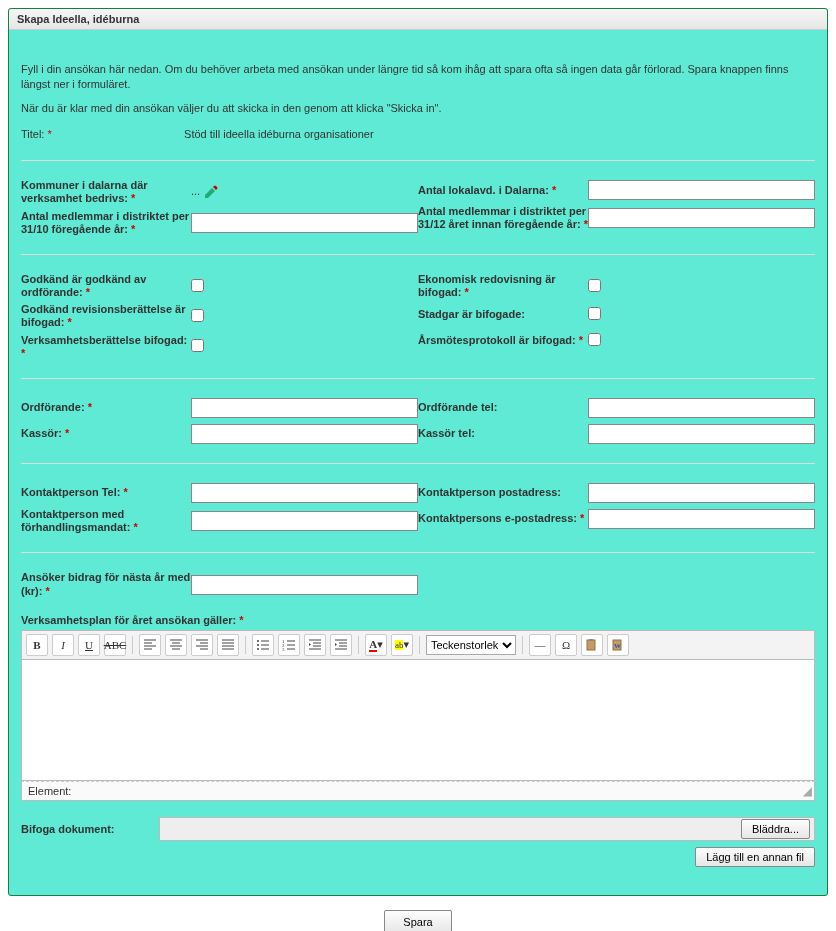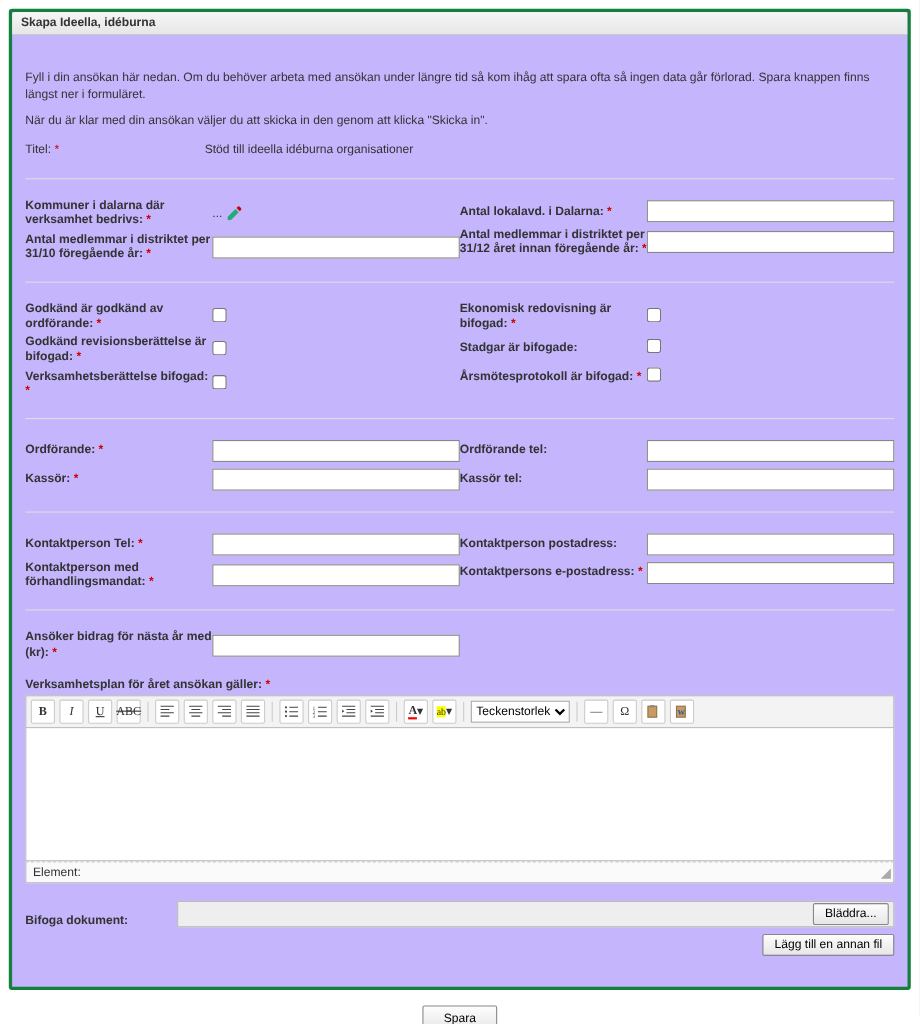--- a/index.html
+++ b/index.html
@@ -1,17 +1,17 @@
 <!DOCTYPE html>
 <html><head>
 <meta charset="utf-8">
 <style>
   html,body{margin:0;padding:0;font-family:Verdana,Arial,sans-serif;font-size:11px;color:#333;background:#fff}
   .wrap{width:836px;box-sizing:border-box;padding:8px}
-  .panel{border:3px solid #15803d;border-radius:3px;background:#c4b5fd}
+  .panel{border:1px solid #15803d;border-radius:3px;background:#5eead4}
   .panel-hd{background:linear-gradient(#f6f6f6,#e6e6e6);border-bottom:1px solid #ccc;padding:4px 8px;font-weight:bold;color:#333;border-radius:3px 3px 0 0}
   .panel-bd{padding:28px 12px}
   .intro{margin:4px 0 8px 0;color:#333;line-height:1.4}
   .req{color:#c00}
   .title-row{padding:4px 0 12px 0}
   .title-row .t-lab{display:inline-block;width:160px;font-weight:normal}
   .cols{display:flex;padding:6px 0}
   .col{flex:1}
   .field{display:flex;align-items:center;margin:4px 0;min-height:22px}
   .field .lab{width:170px;font-weight:bold;line-height:1.2}
@@ -20,21 +20,21 @@
   .field input[type="checkbox"]{margin:0}
   .hr{border-top:1px solid #ddd;margin:8px 0}
   .full-label{font-weight:bold;margin:6px 0 4px 0}
   .rte-tb{border:1px solid #bbb;background:#f3f3f3;padding:3px 4px;display:flex;align-items:center;gap:4px;flex-wrap:wrap}
   .tbtn{width:20px;height:20px;border:1px solid #ccc;background:#fff;display:flex;align-items:center;justify-content:center;font-family:"Times New Roman",serif;cursor:pointer;border-radius:2px}
   .tbtn svg{width:14px;height:14px}
   .tsep{width:1px;height:18px;background:#ccc;margin:0 2px}
   .rte-area{border:1px solid #bbb;border-top:none;height:120px;background:#fff}
   .rte-foot{border:1px solid #bbb;border-top:1px dashed #ccc;padding:3px 6px;background:#fafafa;position:relative;font-size:11px}
   .rte-foot .res{position:absolute;right:2px;bottom:2px;color:#aaa;font-size:12px}
-  .attach{display:flex;align-items:flex-end;margin-top:16px;gap:8px}
+  .attach{display:flex;align-items:center;margin-top:16px;gap:8px}
   .attach .lab{width:130px;font-weight:bold}
   .attach .track{flex:1;border:1px solid #bbb;background:#eee;height:22px;display:flex;align-items:center;justify-content:flex-end;padding-right:4px}
   .btn{border:1px solid #888;background:linear-gradient(#fdfdfd,#e6e6e6);padding:3px 10px;font-size:11px;cursor:pointer;border-radius:2px}
   .btn-row{display:flex;justify-content:flex-end;margin-top:6px}
   .save-row{display:flex;justify-content:center;margin-top:14px}
   .save-row .btn{padding:5px 18px}
   .dots{color:#333}
   .pencil{display:inline-block;width:16px;height:16px;vertical-align:middle}
   .underline{text-decoration:underline}
   .strike{text-decoration:line-through}

